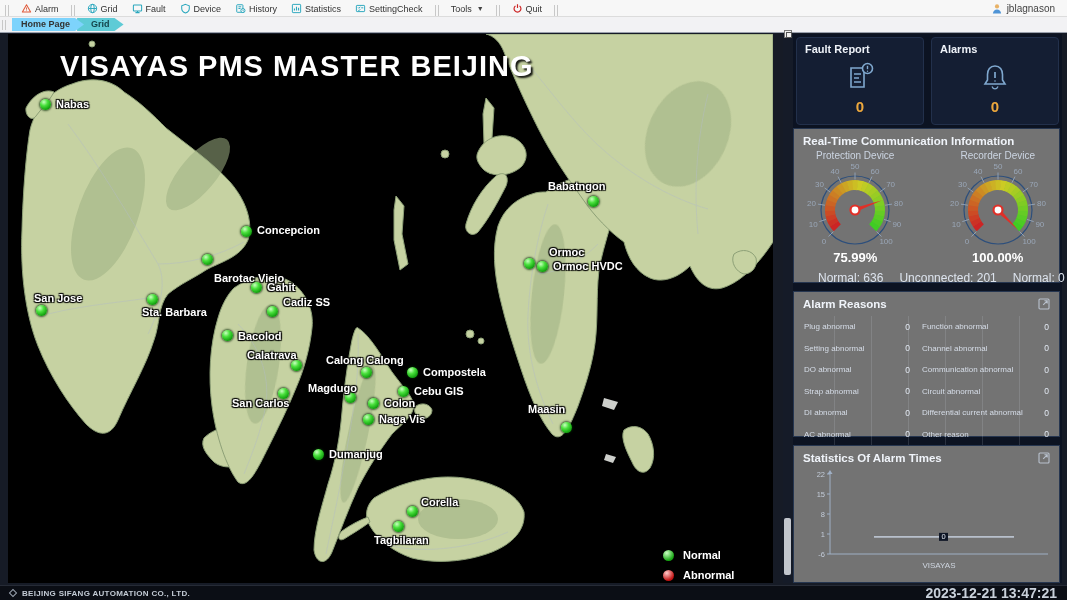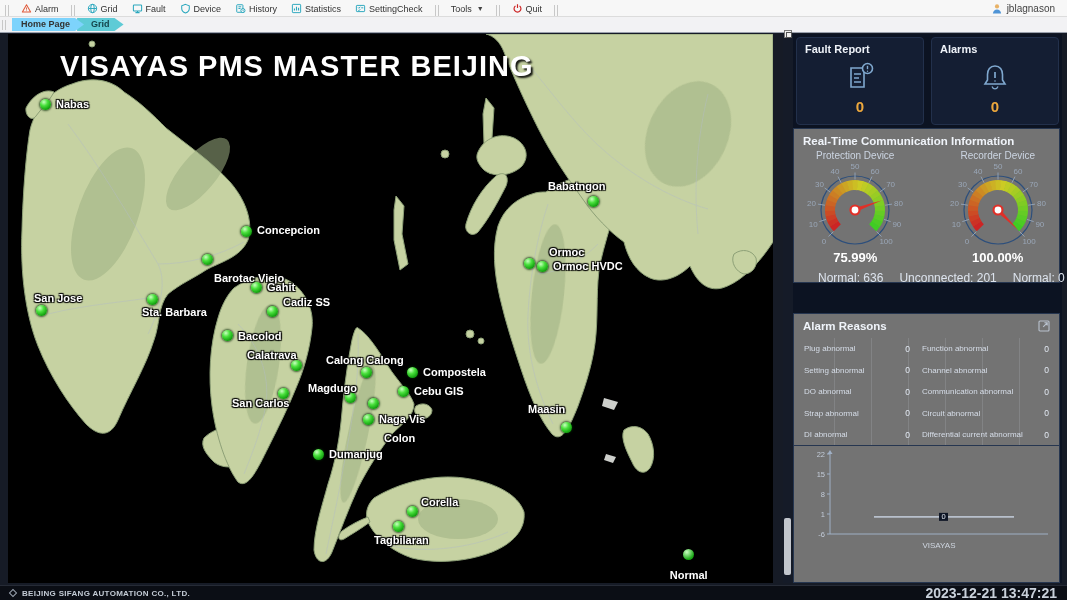--- a/index.html
+++ b/index.html
@@ -35,21 +35,21 @@
   .map-pane { position:absolute; left:8px; top:34px; width:765px; height:549px; background:#000; overflow:hidden; }
   .map-title { position:absolute; left:52px; top:16px; font-size:29px; font-weight:800; color:#fff;
                letter-spacing:1px; text-shadow:2px 2px 2px rgba(0,0,0,.9); white-space:nowrap; }
   .islands { position:absolute; left:0; top:0; }
   .marker { position:absolute; width:11px; height:11px; border-radius:50%;
             background:radial-gradient(circle at 35% 28%, #c9ffc0 0%, #49e03c 35%, #16a512 70%, #0a6e08 100%);
             box-shadow:0 0 2px 1px rgba(0,40,0,.7); }
   .mlabel { position:absolute; font-size:11px; font-weight:bold; color:#fff; white-space:nowrap;
             text-shadow:1px 1px 1px #000, -1px -1px 1px #000, 1px -1px 1px #000, -1px 1px 1px #000; }
   .legend { position:absolute; left:655px; top:515px; }
-  .legend-row { display:flex; align-items:center; gap:9px; margin-bottom:8px;flex-direction:column; }
+  .legend-row { display:flex; align-items:center; gap:9px; margin-bottom:8px; }
   .legend-dot { width:11px; height:11px; border-radius:50%; }
   .legend-label { font-size:11px; font-weight:bold; color:#fff; text-shadow:1px 1px 1px #000; }
 
   
   .v-scroll-track { position:absolute; left:783px; top:34px; width:10px; height:549px; background:#151b28; }
   .v-scroll-thumb { position:absolute; left:1px; top:484px; width:7px; height:57px; background:#c2c6cd; border-radius:2px; }
   .collapse-btn { position:absolute; left:784px; top:30px; width:8px; height:8px; background:#f2f2f2;
                   border:1px solid #777; }
   .collapse-btn::after { content:""; position:absolute; left:1px; top:1px; width:4px; height:4px; border:1px solid #555; }
 
@@ -57,21 +57,21 @@
   .right-panel { position:absolute; left:793px; top:34px; width:269px; height:549px; background:#0c1322; }
   .cards-row { position:absolute; left:3px; top:3px; right:3px; height:88px; display:flex; gap:7px; }
   .stat-card { flex:1; background:#141e33; border:1px solid #22304b; border-radius:4px;
                display:flex; flex-direction:column; padding:5px 8px; }
   .stat-card .card-title { font-size:11px; font-weight:bold; color:#eef2f8; }
   .stat-card .card-icon { flex:1; display:flex; align-items:center; justify-content:center; }
   .stat-card .card-value { text-align:center; font-size:15px; font-weight:bold; color:#eda83d; padding-bottom:4px; }
 
   .panel-section { position:absolute; left:0; right:2px; background:#737373; border:1px solid #263650; }
   .section-comm  { top:94px;  height:155px; }
-  .section-alarm { top:257px; height:146px;margin-top:22px; }
+  .section-alarm { top:257px; height:146px; }
   .section-stats { top:411px; height:138px; }
   .section-title-row { display:flex; justify-content:space-between; align-items:center; padding:6px 9px 2px 9px; }
   .section-title { font-size:11.5px; font-weight:bold; color:#f0f4fa; }
   .expand-btn { width:12px; height:12px; display:inline-flex; cursor:default; }
 
   .gauges-row { display:flex;gap:20px; }
   .gauge-col { width:50%; display:flex; flex-direction:column; align-items:center; }
   .gauge-name { font-size:10px; color:#ccd5e2; margin-top:1px; }
   .gauge-pct { font-size:13px; font-weight:bold; color:#fff; margin-top:-3px; }
   .comm-footer { display:flex; justify-content:space-between; padding:6px 8px 0 8px; }
@@ -289,21 +289,21 @@
       <div class="mlabel" style="left: 224px; top: 363px;">San Carlos</div>
       <div class="marker" title="Calong Calong" style="left: 353px; top: 333px;"></div>
       <div class="mlabel" style="left: 318px; top: 320px;">Calong Calong</div>
       <div class="marker" title="Compostela" style="left: 399px; top: 333px;"></div>
       <div class="mlabel" style="left: 415px; top: 332px;">Compostela</div>
       <div class="marker" title="Magdugo" style="left: 337px; top: 358px;"></div>
       <div class="mlabel" style="left: 300px; top: 348px;">Magdugo</div>
       <div class="marker" title="Cebu GIS" style="left: 390px; top: 352px;"></div>
       <div class="mlabel" style="left: 406px; top: 351px;">Cebu GIS</div>
       <div class="marker" title="Colon" style="left: 360px; top: 364px;"></div>
-      <div class="mlabel" style="left: 376px; top: 363px; margin-top: 35px;">Colon</div>
+      <div class="mlabel" style="left: 376px; top: 363px;">Colon</div>
       <div class="marker" title="Naga Vis" style="left: 355px; top: 380px;"></div>
       <div class="mlabel" style="left: 371px; top: 379px;">Naga Vis</div>
       <div class="marker" title="Maasin" style="left: 553px; top: 388px;"></div>
       <div class="mlabel" style="left: 520px; top: 369px;">Maasin</div>
       <div class="marker" title="Dumanjug" style="left: 305px; top: 415px;"></div>
       <div class="mlabel" style="left: 321px; top: 414px;">Dumanjug</div>
       <div class="marker" title="Corella" style="left: 399px; top: 472px;"></div>
       <div class="mlabel" style="left: 413px; top: 462px;">Corella</div>
       <div class="marker" title="Tagbilaran" style="left: 385px; top: 487px;"></div>
       <div class="mlabel" style="left: 366px; top: 500px;">Tagbilaran</div>
@@ -556,20 +556,29 @@
           <div class="ar-row">
             <span class="ar-label">Longitudinal protection exception</span>
             <span class="ar-value">0</span>
           </div>
         </div>
       <div class="ar-stripes"></div>
     </div>
   </div>
 
   <div class="panel-section section-stats">
+    <div class="section-title-row">
+      <span class="section-title">Statistics Of Alarm Times</span>
+      <span class="expand-btn">
+        <svg viewBox="0 0 12 12" width="12" height="12" fill="none" stroke="#b9c2ce" stroke-width="1.1">
+          <rect x="1" y="1" width="10" height="10" rx="1"></rect>
+          <path d="M5.2 6.8 L9.2 2.8 M6.4 2.8 H9.2 V5.6"></path>
+        </svg>
+      </span>
+    </div>
     <svg id="stats-svg" width="262" height="112" viewBox="0 0 262 112" style="display:block; margin:2px auto 0 auto;">
         <line x1="34" y1="4" x2="34" y2="86" stroke="#9fb0c5" stroke-width="1"></line>
         <line x1="34" y1="86" x2="252" y2="86" stroke="#9fb0c5" stroke-width="1"></line>
         <path d="M 31.5 6 L 34 2 L 36.5 6" fill="#9fb0c5"></path>
         <line x1="31" y1="6" x2="34" y2="6" stroke="#9fb0c5" stroke-width="1"></line>
         <text x="29" y="8.5" text-anchor="end" font-size="7.5" fill="#c3ccd9" font-family="Liberation Sans, sans-serif">22</text>
         <line x1="31" y1="26" x2="34" y2="26" stroke="#9fb0c5" stroke-width="1"></line>
         <text x="29" y="28.5" text-anchor="end" font-size="7.5" fill="#c3ccd9" font-family="Liberation Sans, sans-serif">15</text>
         <line x1="31" y1="46" x2="34" y2="46" stroke="#9fb0c5" stroke-width="1"></line>
         <text x="29" y="48.5" text-anchor="end" font-size="7.5" fill="#c3ccd9" font-family="Liberation Sans, sans-serif">8</text>

